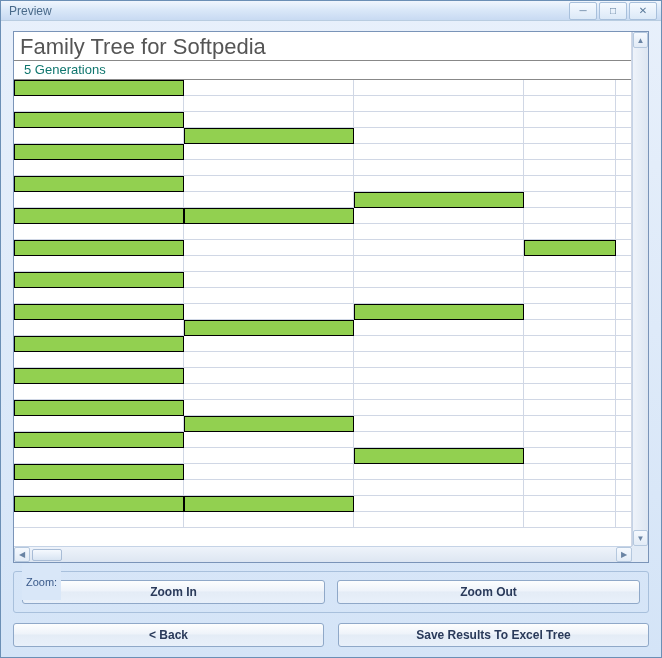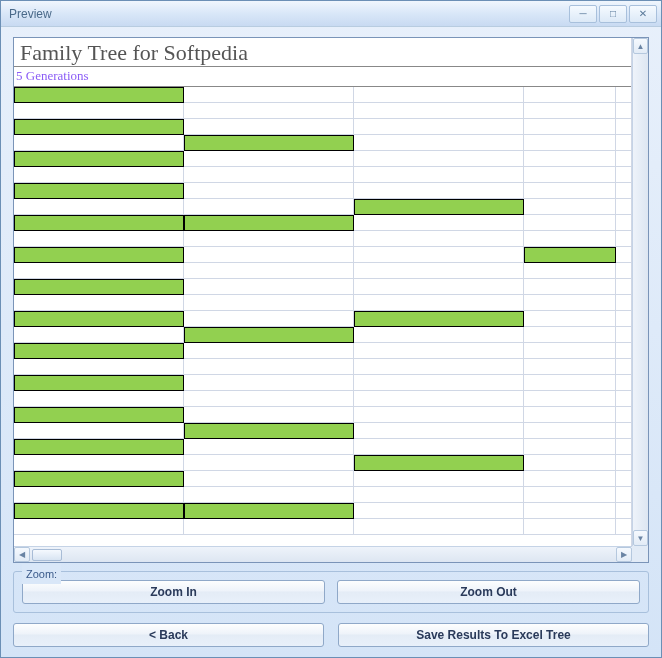--- a/index.html
+++ b/index.html
@@ -1,33 +1,33 @@
 <!DOCTYPE html>
 <html><head>
 <meta charset="utf-8">
 <style>
 * { box-sizing: border-box; margin: 0; padding: 0; }
 body { font-family: "Segoe UI", Tahoma, sans-serif; font-size: 12px; background: #d4e4f7; width: 662px; height: 658px; overflow: hidden; }
 
 .window { width: 662px; height: 658px; background: linear-gradient(to bottom, #e8f0fb 0%, #d4e4f7 100%); border: 1px solid #6b8fb5; display: flex; flex-direction: column; }
 
-.titlebar { height: 26px; background: linear-gradient(to bottom, #f0f6fd 0%, #d9e7f8 50%, #c8daf2 100%); display: flex; align-items: center; padding: 0 4px 0 8px; border-bottom: 1px solid #b8cce0; }
+.titlebar { height: 20px; background: linear-gradient(to bottom, #f0f6fd 0%, #d9e7f8 50%, #c8daf2 100%); display: flex; align-items: center; padding: 0 4px 0 8px; border-bottom: 1px solid #b8cce0; }
 .titlebar-text { color: #4a6a8a; font-size: 12px; flex: 1; }
 .titlebar-btns { display: flex; gap: 2px; }
 .titlebar-btn { width: 28px; height: 18px; background: linear-gradient(to bottom, #f5faff, #dce9f7); border: 1px solid #a8c0dc; border-radius: 2px; display: flex; align-items: center; justify-content: center; color: #5a7a9a; font-size: 10px; cursor: pointer; }
 .titlebar-btn:last-child { background: linear-gradient(to bottom, #f5faff, #dce9f7); }
 
 .content { flex: 1; padding: 10px 12px; display: flex; flex-direction: column; gap: 6px; }
 
 .preview-area { flex: 1; background: #fff; border: 1px solid #7a94b8; position: relative; display: flex; flex-direction: column; }
-.preview-inner { flex: 1; overflow: hidden; position: relative; font-family: Liberation Serif, serif; }
+.preview-inner { flex: 1; overflow: hidden; position: relative; }
 .sheet { width: calc(100% - 16px); height: 100%; border-right: 1px solid #d0d7e5; position: relative; }
 
 .sheet-title { font-size: 22px; color: #555; padding: 2px 6px 0 6px; border-bottom: 1px solid #888; }
-.sheet-subtitle { font-size: 13px; color: #8b5cf6; padding: 1px 6px 2px 2px; border-bottom: 1px solid #888; }
+.sheet-subtitle { font-size: 13px; color: #0f766e; padding: 1px 6px 2px 10px; border-bottom: 1px solid #888; }
 
 .grid-area { position: relative; }
 .grid-row { height: 16px; border-bottom: 1px solid #d0d7e5; display: flex; }
 .grid-cell { height: 100%; border-right: 1px solid #d0d7e5; }
 .c0 { width: 170px; }
 .c1 { width: 170px; }
 .c2 { width: 170px; }
 .c3 { width: 92px; }
 
 .blocks { position: absolute; top: 0; left: 0; width: 100%; height: 100%; }
@@ -37,21 +37,21 @@
 .vscroll-btn { width: 100%; height: 16px; background: linear-gradient(to bottom, #f5f9fe, #e2ebf6); border: 1px solid #b5c8de; border-radius: 2px; display: flex; align-items: center; justify-content: center; color: #6a84a4; font-size: 8px; }
 .vscroll-btn.top { position: absolute; top: 0; }
 .vscroll-btn.bottom { position: absolute; bottom: 0; }
 
 .hscroll { position: absolute; bottom: 0; left: 0; right: 16px; height: 16px; background: linear-gradient(to bottom, #eef3fa, #dde6f2); border-top: 1px solid #c5d3e6; display: flex; align-items: center; }
 .hscroll-btn { width: 16px; height: 100%; background: linear-gradient(to bottom, #f5f9fe, #e2ebf6); border: 1px solid #b5c8de; border-radius: 2px; display: flex; align-items: center; justify-content: center; color: #6a84a4; font-size: 8px; }
 .hscroll-thumb { width: 30px; height: 12px; margin-left: 2px; background: linear-gradient(to bottom, #f5f9fe, #d8e4f2); border: 1px solid #a8bcd6; border-radius: 2px; }
 .scroll-corner { position: absolute; bottom: 0; right: 0; width: 16px; height: 16px; background: #e2ebf6; }
 
 .zoom-group { border: 1px solid #a8c0dc; border-radius: 3px; padding: 8px 8px 8px 8px; position: relative; margin-top: 2px; }
-.zoom-legend { position: absolute; top: -8px; left: 8px; background: #d9e7f8; padding: 4px 4px; color: #3a5a8a; font-size: 11px; }
+.zoom-legend { position: absolute; top: -8px; left: 8px; background: #d9e7f8; padding: 12px 4px; color: #3a5a8a; font-size: 11px; }
 .zoom-buttons { display: flex; gap: 12px; }
 .btn { flex: 1; height: 24px; background: linear-gradient(to bottom, #fdfefe 0%, #eef3fa 45%, #e4ecf6 50%, #e8f0fa 100%); border: 1px solid #8fa8c8; border-radius: 3px; color: #2a3a5a; font-size: 12px; font-weight: bold; cursor: pointer; display: flex; align-items: center; justify-content: center; }
 
 .bottom-buttons { display: flex; gap: 14px; margin-top: 4px; border-radius: 10px; }
 </style>
 </head>
 <body>
 
 <div class="window">
   <div class="titlebar">

